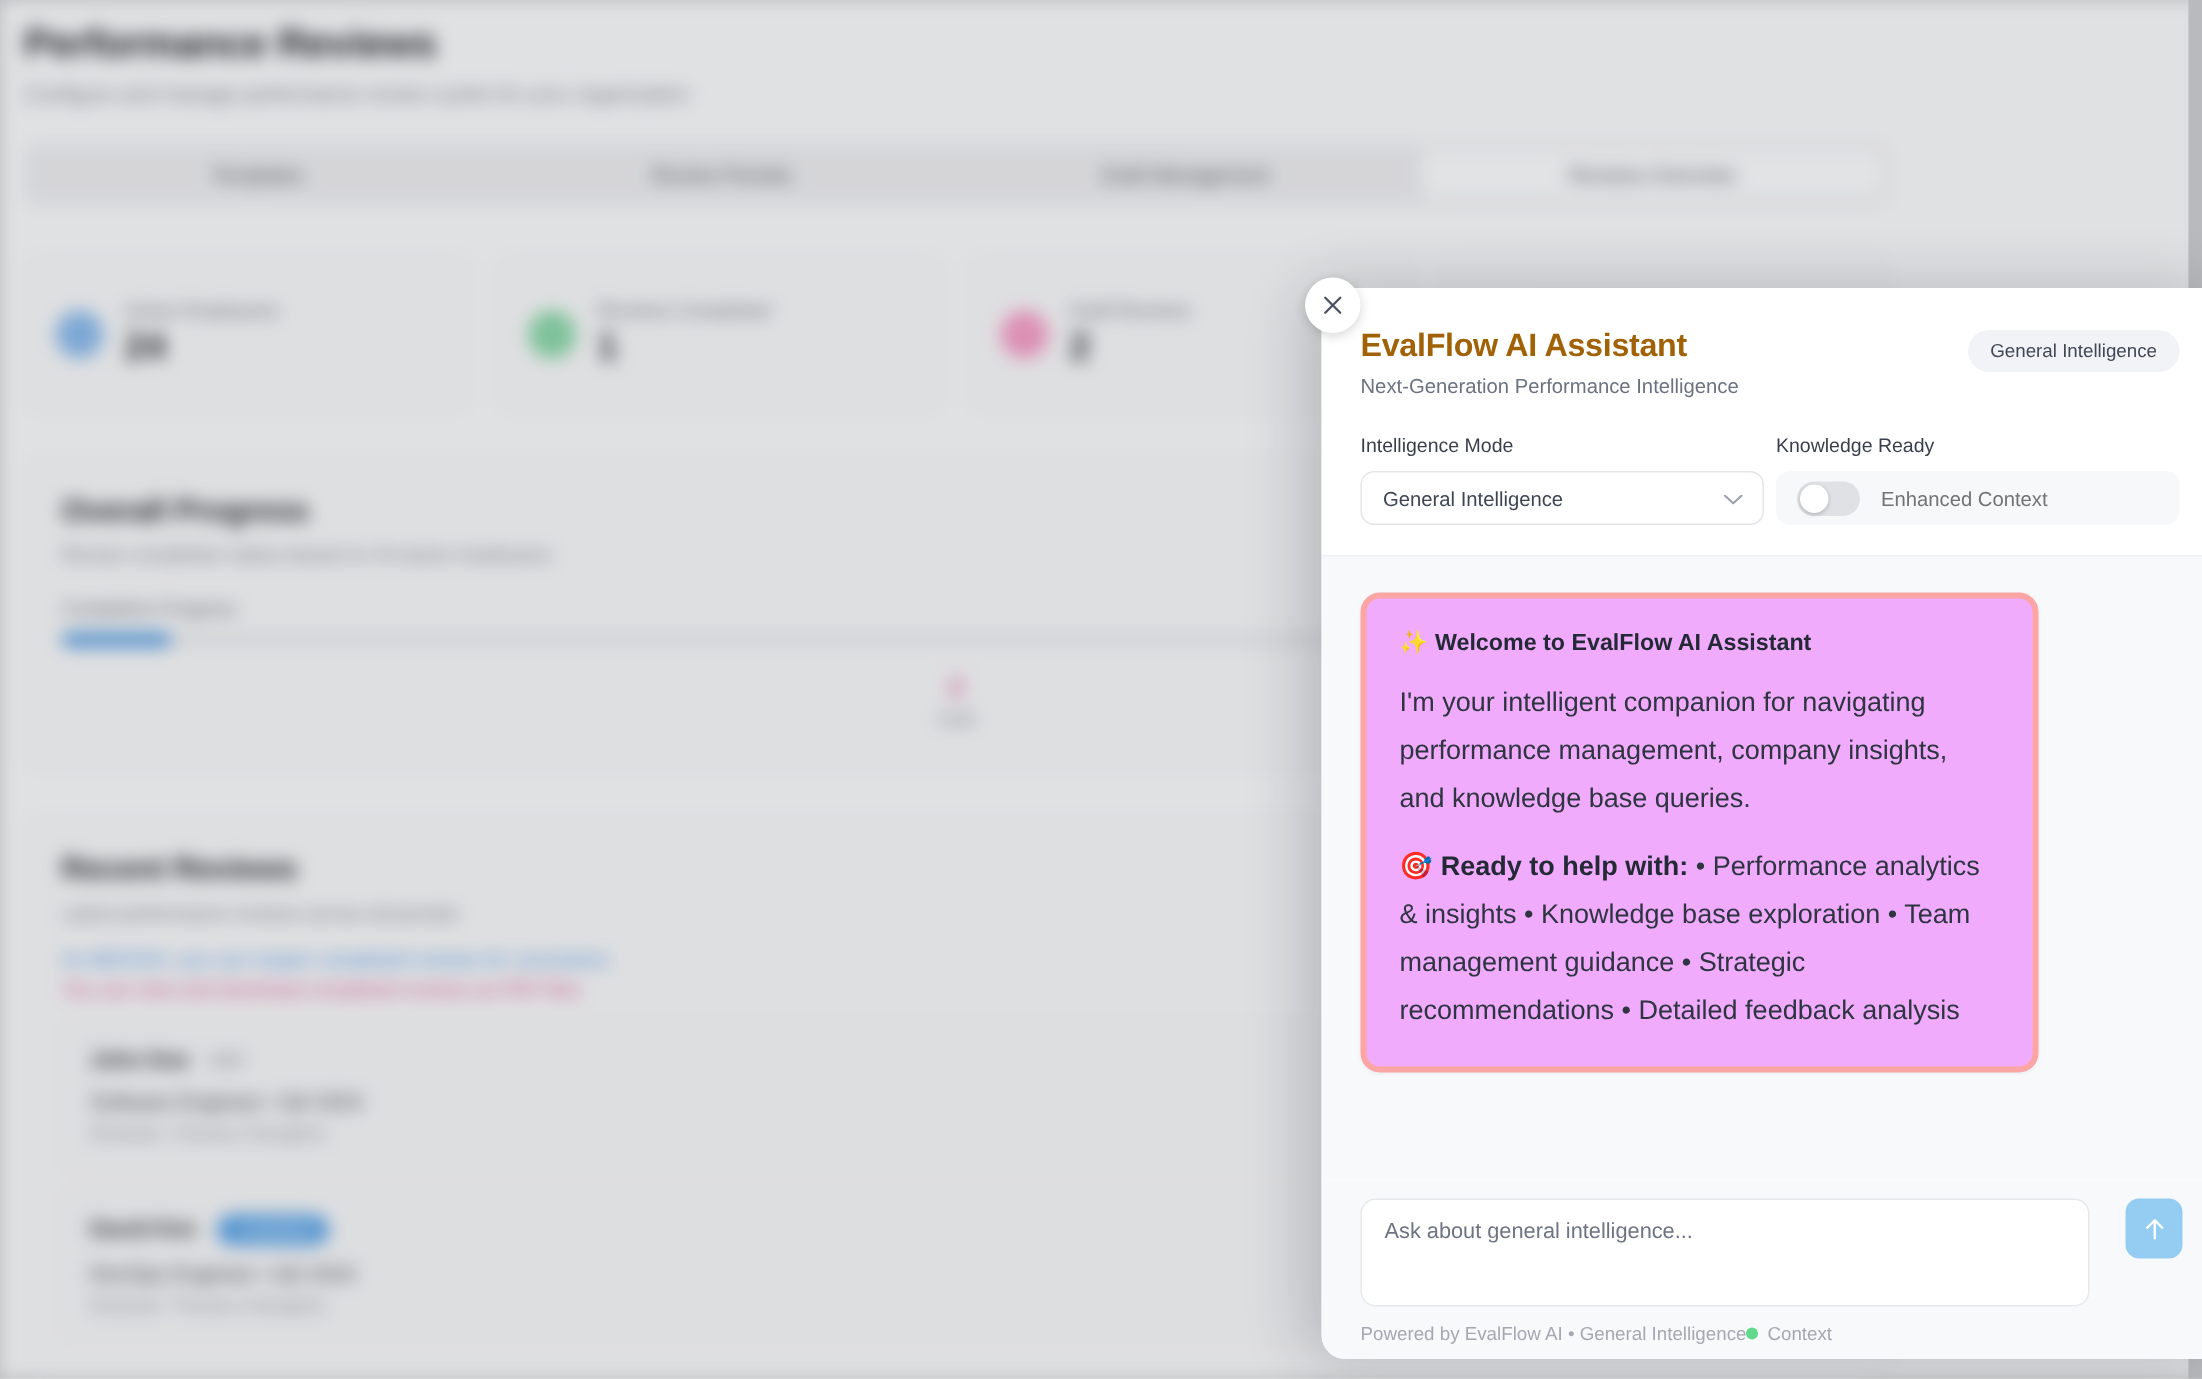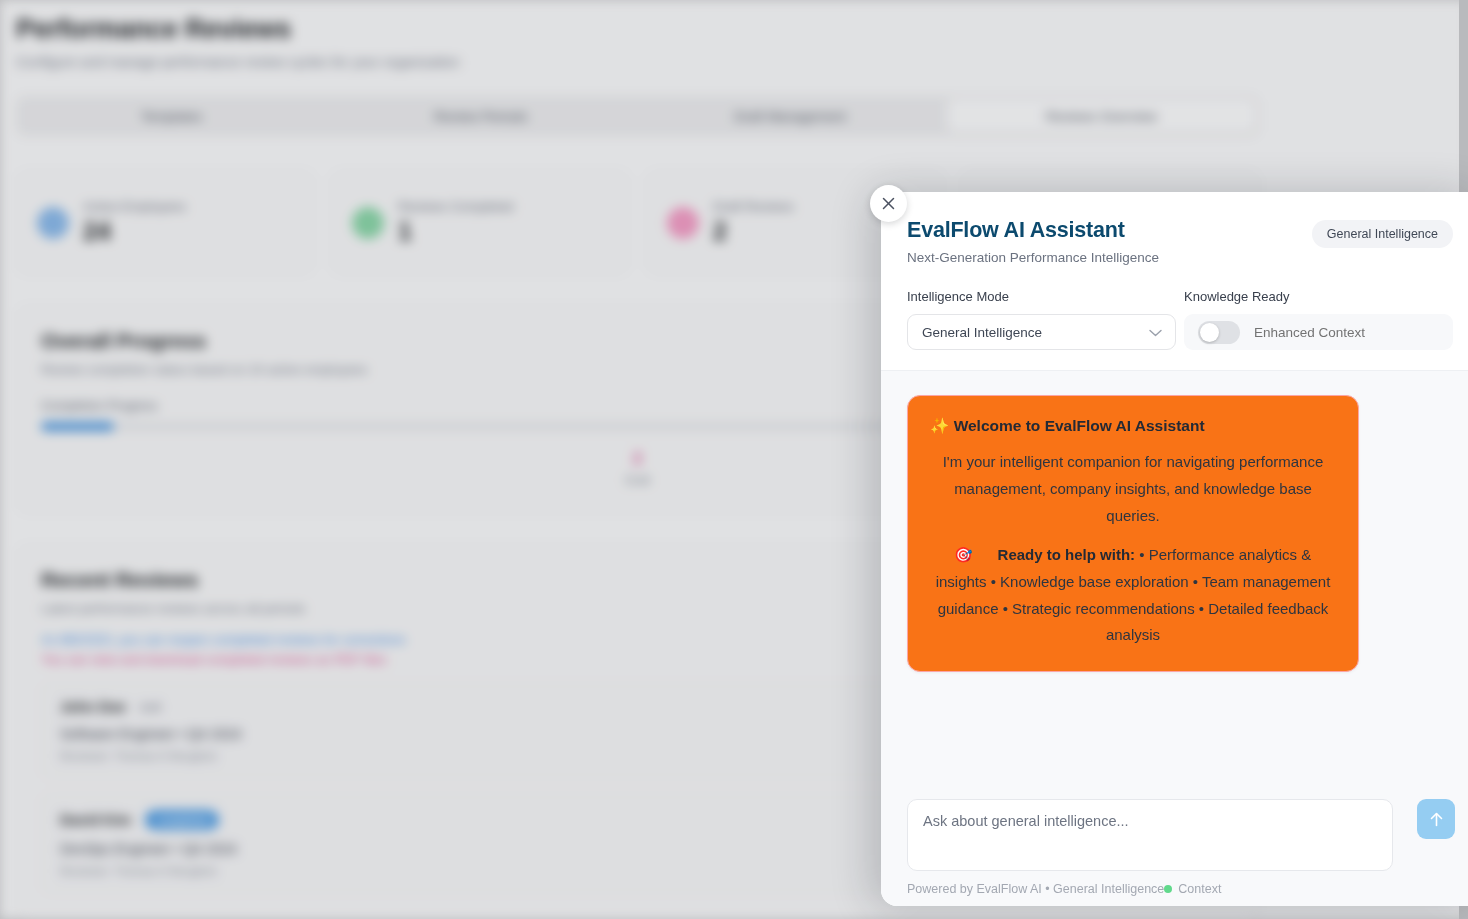--- a/index.html
+++ b/index.html
@@ -89,21 +89,21 @@
   #close-btn {
     position: absolute; left: 870px; top: 185px; width: 37px; height: 37px;
     border-radius: 50%; background: #ffffff; border: none;
     box-shadow: 0 2px 7px rgba(20,25,35,.18);
     display: flex; align-items: center; justify-content: center; cursor: pointer;
     z-index: 5;
   }
 
   .m-head { padding: 26px 28px 20px 26px; background: #fff; }
   .m-title-row { display: flex; align-items: flex-start; justify-content: space-between; }
-  .m-title { font-size: 21.5px; font-weight: 700; color: #0c4a6e; letter-spacing: -.2px; }
+  .m-title { font-size: 21.5px; font-weight: 700; color: #a16207; letter-spacing: -.2px; }
   .m-sub { font-size: 13.5px; color: #6b7280; margin-top: 7px; }
   .m-pill {
     background: #f2f3f6; color: #404856; font-size: 12.5px;
     padding: 7px 15px; border-radius: 14px; white-space: nowrap; margin-top: 2px;
   }
 
   .m-controls { display: flex; gap: 8px; margin-top: 24px; }
   .ctl { flex: 1; min-width: 0; }
   .ctl-label { font-size: 13px; color: #383f4c; font-weight: 500; }
   .select {
@@ -118,27 +118,27 @@
   }
   .switch { width: 42px; height: 23px; border-radius: 12px; background: #dfe1e5; position: relative; flex: 0 0 auto; }
   .switch .knob {
     position: absolute; top: 2px; left: 2px; width: 19px; height: 19px;
     border-radius: 50%; background: #fff; box-shadow: 0 1px 3px rgba(0,0,0,.22);
   }
   .kb-text { font-size: 13.5px; color: #737373; }
 
   .m-body { flex: 1; background: #f8f9fb; border-top: 1px solid #eef0f3; padding: 24px 26px 0 26px; overflow: hidden; }
   .bubble {
-    background: #f97316; border: 1px solid #fca5a5; border-radius: 13px;
+    background: #f0abfc; border: 4px solid #fca5a5; border-radius: 13px;
     padding: 20px 22px 22px 22px; width: 452px;
     box-shadow: 0 1px 3px rgba(20,25,35,.05);
   }
   .b-head { font-size: 15.5px; font-weight: 700; color: #242a35; line-height: 1.3; }
-  .b-p { font-size: 15px; color: #2e3540; line-height: 1.78; margin-top: 13px; text-align: center; }
-  .b-p b { font-weight: 700; color: #242a35; margin-left: 20px; }
+  .b-p { font-size: 18px; color: #2e3540; line-height: 1.78; margin-top: 13px; }
+  .b-p b { font-weight: 700; color: #242a35; }
 
   .m-foot { background: #f8f9fb; padding: 12px 26px 10px 26px; }
   .input-row { display: flex; gap: 24px; align-items: flex-start; justify-content: flex-end; }
   .ta {
     flex: 1; height: 72px; background: #fff; border: 1px solid #e6e8ec; border-radius: 10px;
     padding: 13px 15px; font-family: "Liberation Sans", sans-serif;
     font-size: 14.5px; color: #3e4654; resize: none; outline: none;
   }
   .ta::placeholder { color: #6d7482; }
   .send {

